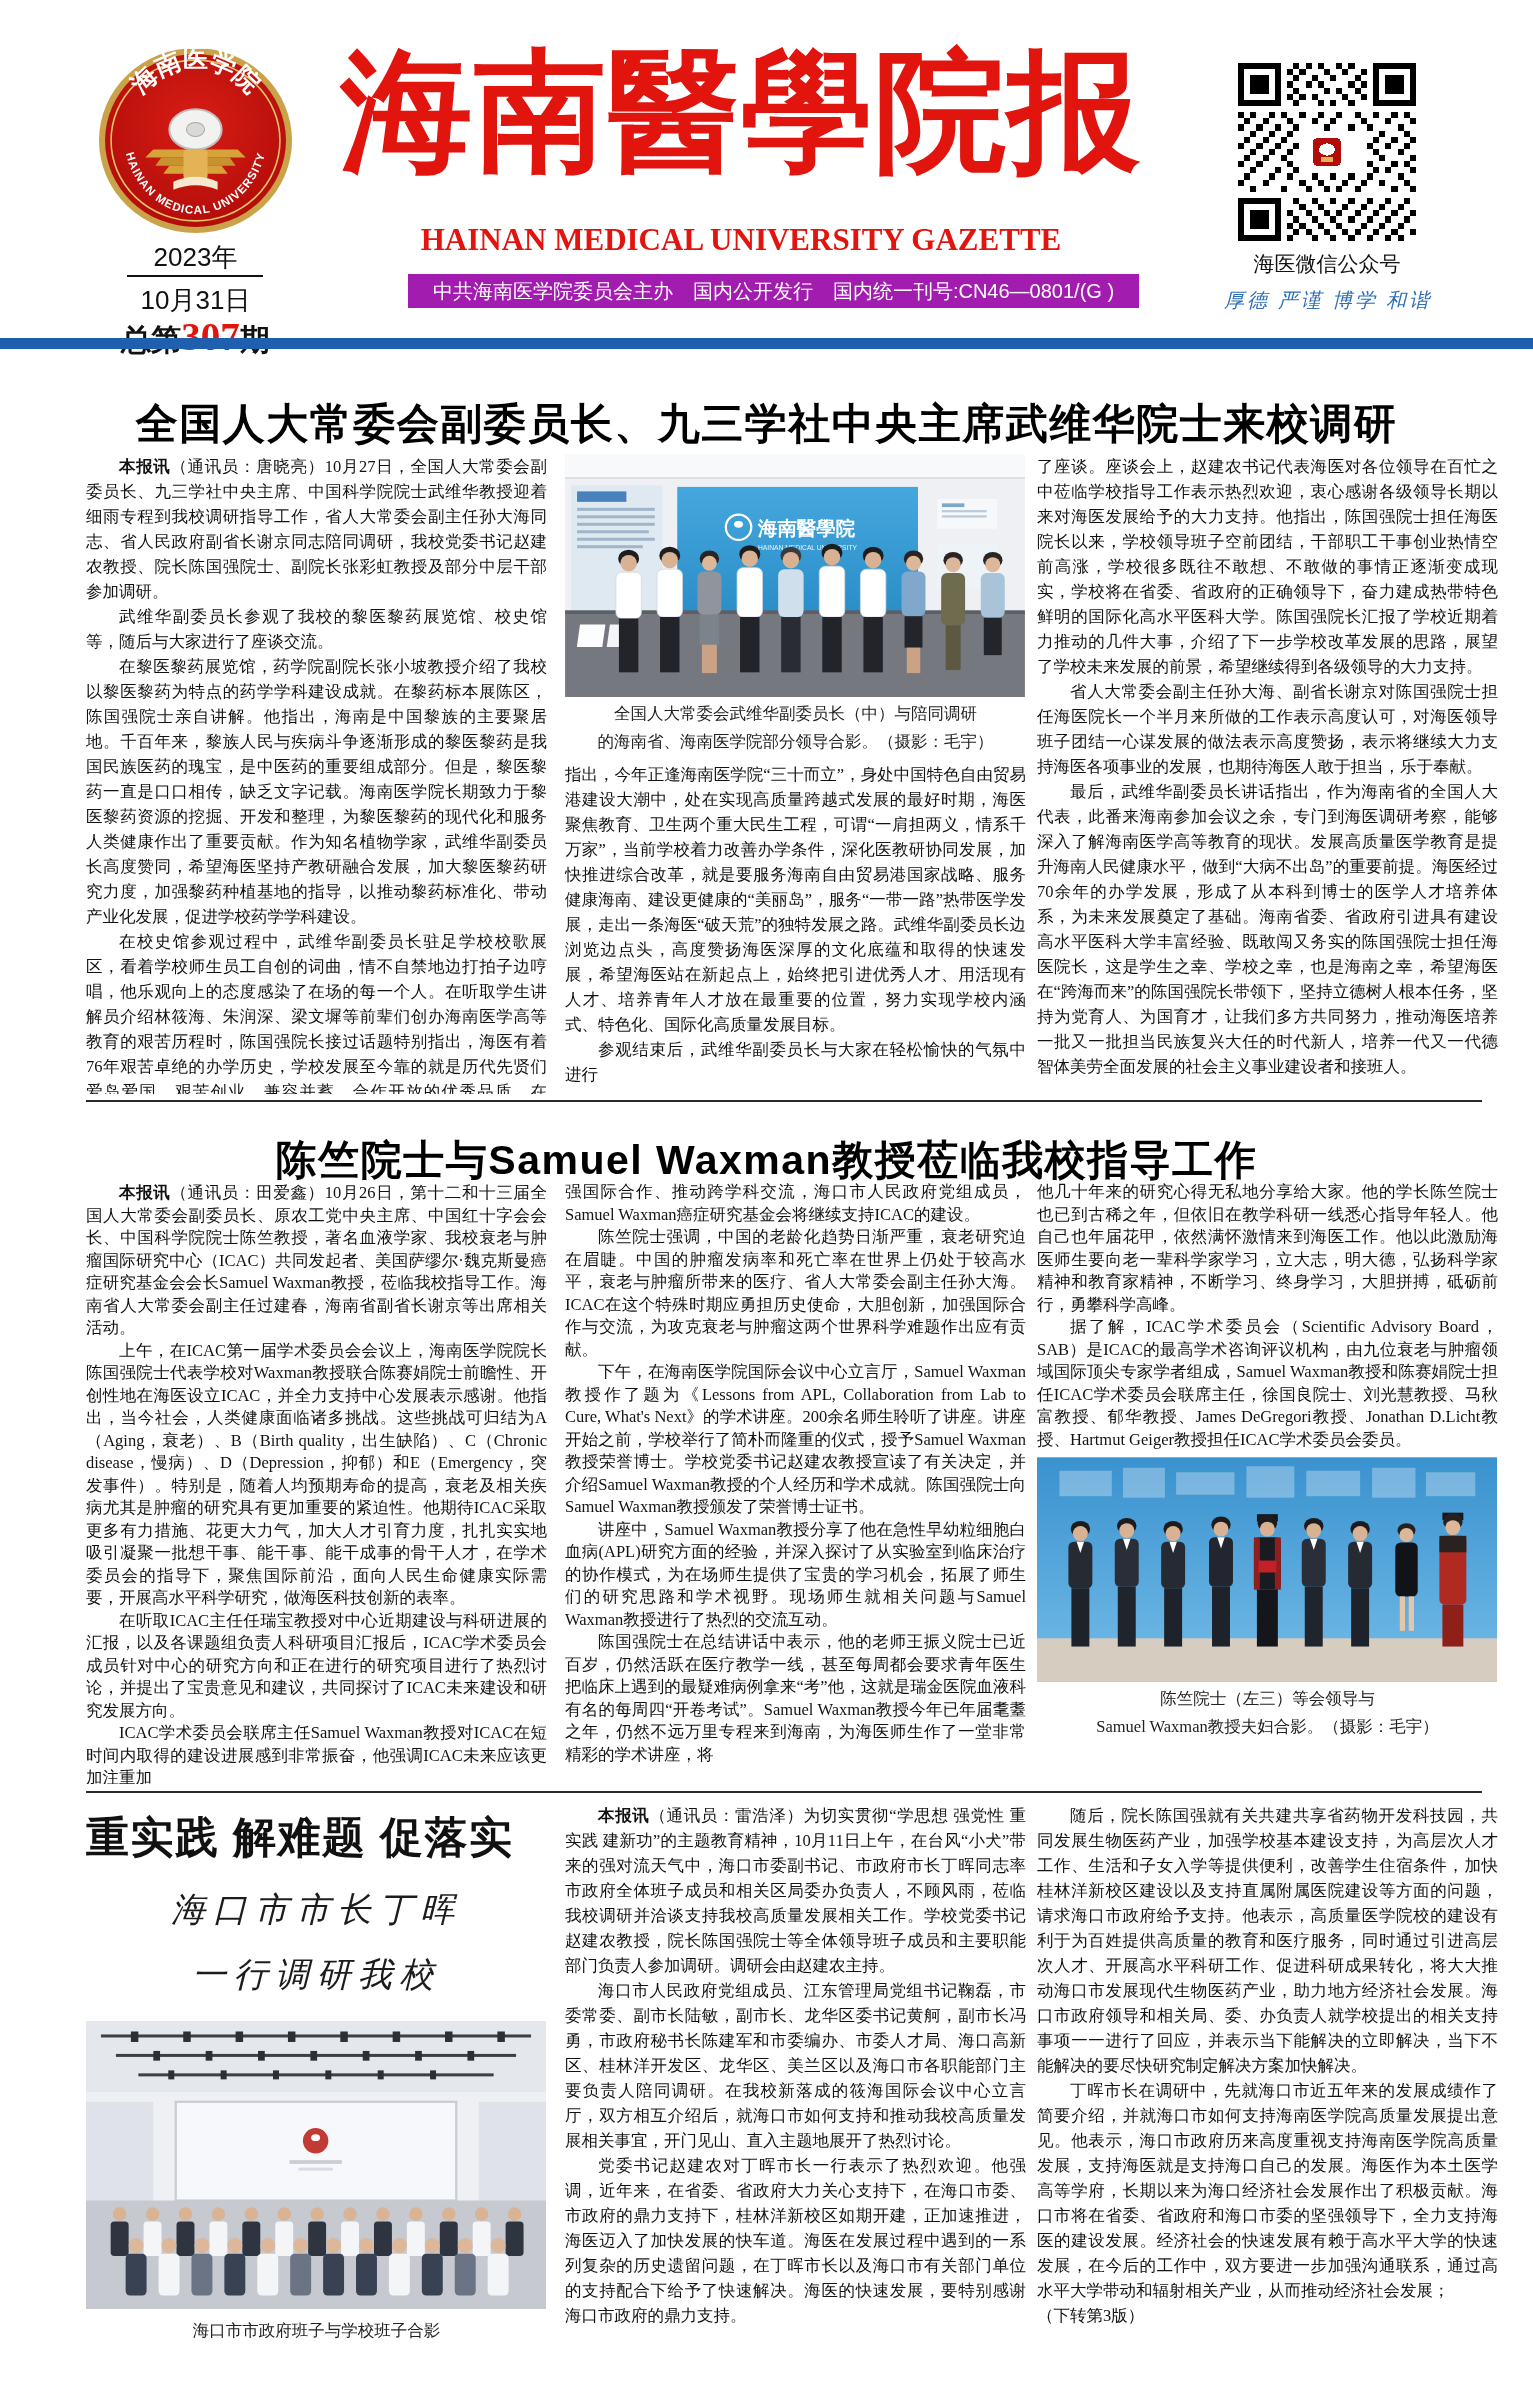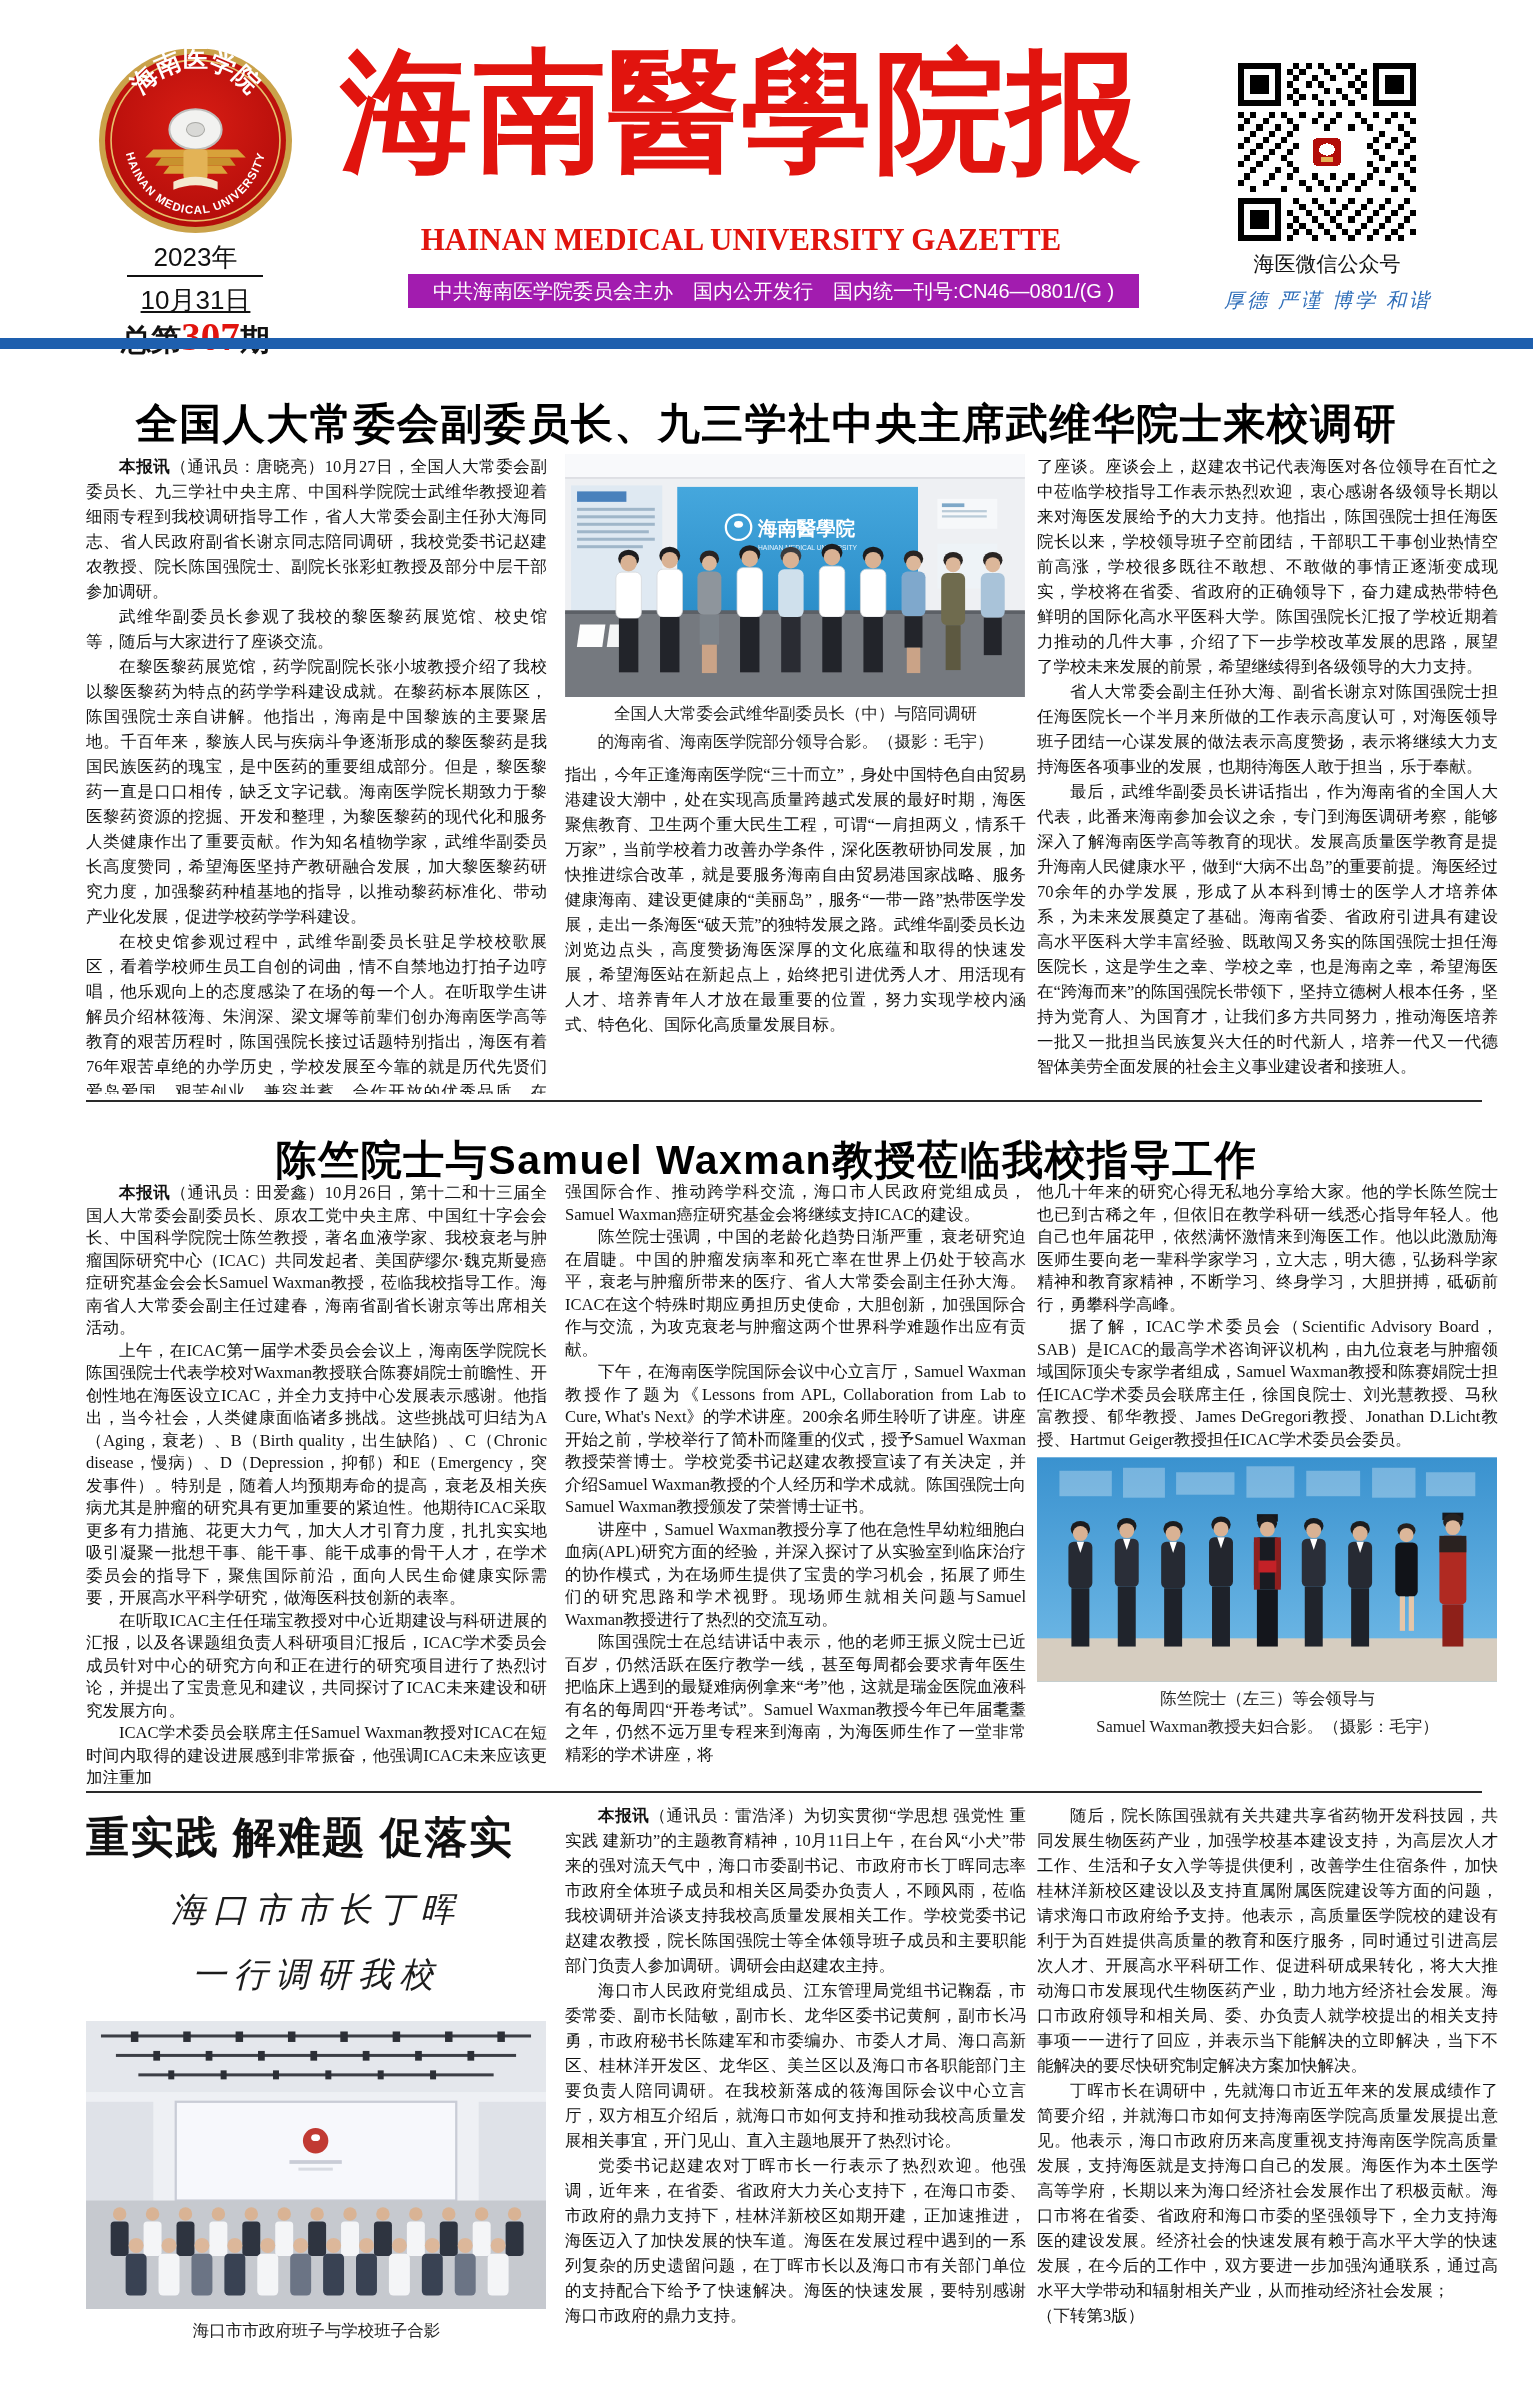--- a/index.html
+++ b/index.html
@@ -3,21 +3,21 @@
 <meta charset="utf-8">
 <style>
   html,body{margin:0;padding:0;background:#888;}
   .page{position:relative;width:1533px;height:2389px;background:#ffffff;margin:0 auto;overflow:hidden;
         font-family:"Liberation Serif","DejaVu Serif",serif;color:#111;}
   .abs{position:absolute;}
   
   .logo-seal{left:90px;top:45px;width:211px;height:191px;}
   .date-year{left:90px;top:240px;width:211px;text-align:center;font-size:26px;font-family:"Liberation Sans","DejaVu Sans",sans-serif;}
   .date-rule{left:127px;top:275px;width:136px;height:2.2px;background:#111;}
-  .date-day{left:90px;top:283px;width:211px;text-align:center;font-size:26px;font-family:"Liberation Sans","DejaVu Sans",sans-serif;text-decoration:underline;}
+  .date-day{left:90px;top:283px;width:211px;text-align:center;font-size:26px;font-family:"Liberation Sans","DejaVu Sans",sans-serif;}
   .issue-line{left:78px;top:314px;width:235px;text-align:center;font-size:30px;font-weight:bold;font-family:"Liberation Sans","DejaVu Sans",sans-serif;}
   .issue-no{color:#e1140e;font-size:39px;font-family:"Liberation Serif","DejaVu Serif",serif;}
   .gazette-title{left:322px;top:30px;width:838px;text-align:center;font-size:132px;line-height:1.25;
       font-weight:900;color:#e1140e;letter-spacing:1.5px;font-family:"Liberation Serif","DejaVu Serif",serif;}
   .subtitle-en{left:322px;top:222px;width:838px;text-align:center;font-size:31px;font-weight:bold;color:#e1140e;
       white-space:nowrap;font-family:"Liberation Serif","DejaVu Serif",serif;}
   .publisher-bar{left:408px;top:274px;width:731px;height:34px;background:#a21caf;color:#fff;text-align:center;
       font-size:20px;line-height:34px;font-family:"Liberation Sans","DejaVu Sans",sans-serif;}
   .qr{left:1238px;top:63px;width:178px;height:178px;}
   .qr-caption{left:1179px;top:250px;width:296px;text-align:center;font-size:21px;}
@@ -253,20 +253,21 @@
               <circle cx="0" cy="148" r="10" fill="#dcb79a"></circle>
               <rect x="-16" y="159" width="32" height="60" rx="8" fill="#a9c3d9"></rect>
               <rect x="-12" y="219" width="24" height="50" fill="#23252b"></rect>
             </g>
         </g>
       </svg>
       <p class="pcap">全国人大常委会武维华副委员长（中）与陪同调研</p>
       <p class="pcap">的海南省、海南医学院部分领导合影。（摄影：毛宇）</p>
       <div style="margin-top:7.5px;">
         <p class="body">指出，今年正逢海南医学院“三十而立”，身处中国特色自由贸易港建设大潮中，处在实现高质量跨越式发展的最好时期，海医聚焦教育、卫生两个重大民生工程，可谓“一肩担两义，情系千万家”，当前学校着力改善办学条件，深化医教研协同发展，加快推进综合改革，就是要服务海南自由贸易港国家战略、服务健康海南、建设更健康的“美丽岛”，服务“一带一路”热带医学发展，走出一条海医“破天荒”的独特发展之路。武维华副委员长边浏览边点头，高度赞扬海医深厚的文化底蕴和取得的快速发展，希望海医站在新起点上，始终把引进优秀人才、用活现有人才、培养青年人才放在最重要的位置，努力实现学校内涵式、特色化、国际化高质量发展目标。</p>
+        <p class="body ind">参观结束后，武维华副委员长与大家在轻松愉快的气氛中进行</p>
       </div>
     </div>
 
     <div class="col c3">
       <p class="body">了座谈。座谈会上，赵建农书记代表海医对各位领导在百忙之中莅临学校指导工作表示热烈欢迎，衷心感谢各级领导长期以来对海医发展给予的大力支持。他指出，陈国强院士担任海医院长以来，学校领导班子空前团结，干部职工干事创业热情空前高涨，学校很多既往不敢想、不敢做的事情正逐渐变成现实，学校将在省委、省政府的正确领导下，奋力建成热带特色鲜明的国际化高水平医科大学。陈国强院长汇报了学校近期着力推动的几件大事，介绍了下一步学校改革发展的思路，展望了学校未来发展的前景，希望继续得到各级领导的大力支持。</p>
       <p class="body ind">省人大常委会副主任孙大海、副省长谢京对陈国强院士担任海医院长一个半月来所做的工作表示高度认可，对海医领导班子团结一心谋发展的做法表示高度赞扬，表示将继续大力支持海医各项事业的发展，也期待海医人敢于担当，乐于奉献。</p>
       <p class="body ind">最后，武维华副委员长讲话指出，作为海南省的全国人大代表，此番来海南参加会议之余，专门到海医调研考察，能够深入了解海南医学高等教育的现状。发展高质量医学教育是提升海南人民健康水平，做到“大病不出岛”的重要前提。海医经过70余年的办学发展，形成了从本科到博士的医学人才培养体系，为未来发展奠定了基础。海南省委、省政府引进具有建设高水平医科大学丰富经验、既敢闯又务实的陈国强院士担任海医院长，这是学生之幸、学校之幸，也是海南之幸，希望海医在“跨海而来”的陈国强院长带领下，坚持立德树人根本任务，坚持为党育人、为国育才，让我们多方共同努力，推动海医培养一批又一批担当民族复兴大任的时代新人，培养一代又一代德智体美劳全面发展的社会主义事业建设者和接班人。</p>
     </div>
   </section>
 

